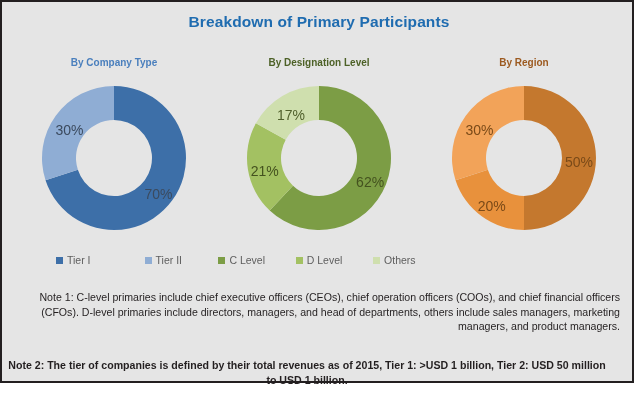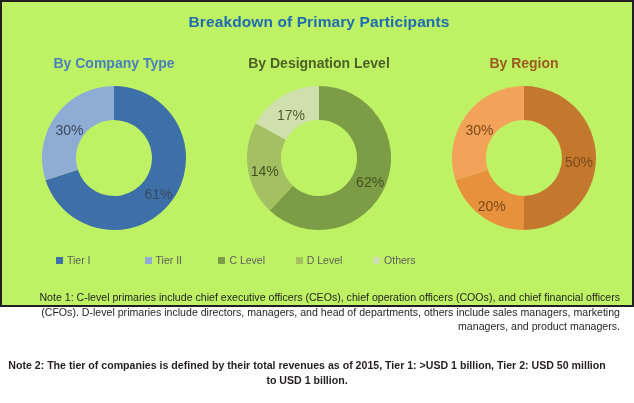--- a/index.html
+++ b/index.html
@@ -4,22 +4,22 @@
 <style>
   * { box-sizing: border-box; margin: 0; padding: 0; }
   html, body {
     width: 634px; height: 403px;
     background: #ffffff;
     font-family: "Liberation Sans", sans-serif;
     overflow: hidden;
   }
   #frame {
     position: relative;
-    width: 634px; height: 307px;
-    background: #bef264;
+    width: 634px; height: 383px;
+    background: #e5e5e5;
     border-top: 2px solid #231f20;
     border-bottom: 2px solid #231f20;
     border-left: 2px solid #231f20;
     border-right: 2px solid #231f20;
   }
   #main-title {
     position: absolute;
     top: 11px; left: 0; width: 634px;
     text-align: center;
     font-size: 15.5px;
@@ -32,21 +32,21 @@
     top: 52px;
     width: 196px;
     height: 190px;
   }
   #block-company { left: 14px; }
   #block-designation { left: 219px; }
   #block-region { left: 424px; }
 
   .chart-title {
     text-align: center;
-    font-size: 14px;
+    font-size: 10px;
     font-weight: bold;
     height: 20px;
     line-height: 18px;
   }
   #title-company { color: #4a7fbd; }
   #title-designation { color: #4d6127; }
   #title-region { color: #9c5a20; }
 
   .donut-wrap {
     position: relative;
@@ -110,35 +110,35 @@
 
   <div id="main-title">Breakdown of Primary Participants</div>
 
   <div class="chart-block" id="block-company">
     <div class="chart-title" id="title-company">By Company Type</div>
     <div class="donut-wrap" id="donut-company">
         <svg width="196" height="162" viewBox="0 0 196 162">
           <path d="M 98 8 A 72 72 0 1 1 29.523930826748952 102.24922359499625 L 61.85985238078417 91.74264578624802 A 38 38 0 1 0 98 42 Z" fill="#3d6fa8"></path>
           <path d="M 29.523930826748952 102.24922359499625 A 72 72 0 0 1 97.99999999999999 8 L 98 42 A 38 38 0 0 0 61.85985238078417 91.74264578624802 Z" fill="#8fadd4"></path>
         </svg>
-        <div class="pct-label" style="left: 142.496px; top: 116.328px; color: rgb(59, 74, 94);">61%</div>
+        <div class="pct-label" style="left: 142.496px; top: 116.328px; color: rgb(59, 74, 94);">70%</div>
         <div class="pct-label" style="left: 53.5041px; top: 51.6718px; color: rgb(59, 74, 94);">30%</div>
       </div>
   </div>
 
   <div class="chart-block" id="block-designation">
     <div class="chart-title" id="title-designation">By Designation Level</div>
     <div class="donut-wrap" id="donut-designation">
         <svg width="196" height="162" viewBox="0 0 196 162">
           <path d="M 98 8 A 72 72 0 1 1 48.71260837313444 132.48574117434165 L 71.98720997470984 107.70080784201365 A 38 38 0 1 0 98 42 Z" fill="#7c9d45"></path>
           <path d="M 48.71260837313444 132.48574117434165 A 72 72 0 0 1 34.90591903684178 45.313735464676576 L 64.70034615833316 61.69336038413486 A 38 38 0 0 0 71.98720997470984 107.70080784201365 Z" fill="#a3c162"></path>
           <path d="M 34.90591903684178 45.313735464676576 A 72 72 0 0 1 97.99999999999993 8 L 97.99999999999996 42 A 38 38 0 0 0 64.70034615833316 61.69336038413486 Z" fill="#cfdfae"></path>
         </svg>
         <div class="pct-label" style="left: 149.138px; top: 104.247px; color: rgb(68, 82, 31);">62%</div>
-        <div class="pct-label" style="left: 43.6771px; top: 92.6039px; color: rgb(68, 82, 31);">14%</div>
+        <div class="pct-label" style="left: 43.6771px; top: 92.6039px; color: rgb(68, 82, 31);">21%</div>
         <div class="pct-label" style="left: 70.0027px; top: 36.6592px; color: rgb(80, 96, 44);">17%</div>
       </div>
   </div>
 
   <div class="chart-block" id="block-region">
     <div class="chart-title" id="title-region">By Region</div>
     <div class="donut-wrap" id="donut-region">
         <svg width="196" height="162" viewBox="0 0 196 162">
           <path d="M 98 8 A 72 72 0 0 1 98 152 L 98 118 A 38 38 0 0 0 98 42 Z" fill="#c4782e"></path>
           <path d="M 98 152 A 72 72 0 0 1 29.523930826748952 102.24922359499622 L 61.85985238078417 91.742645786248 A 38 38 0 0 0 98 118 Z" fill="#e8913c"></path>

